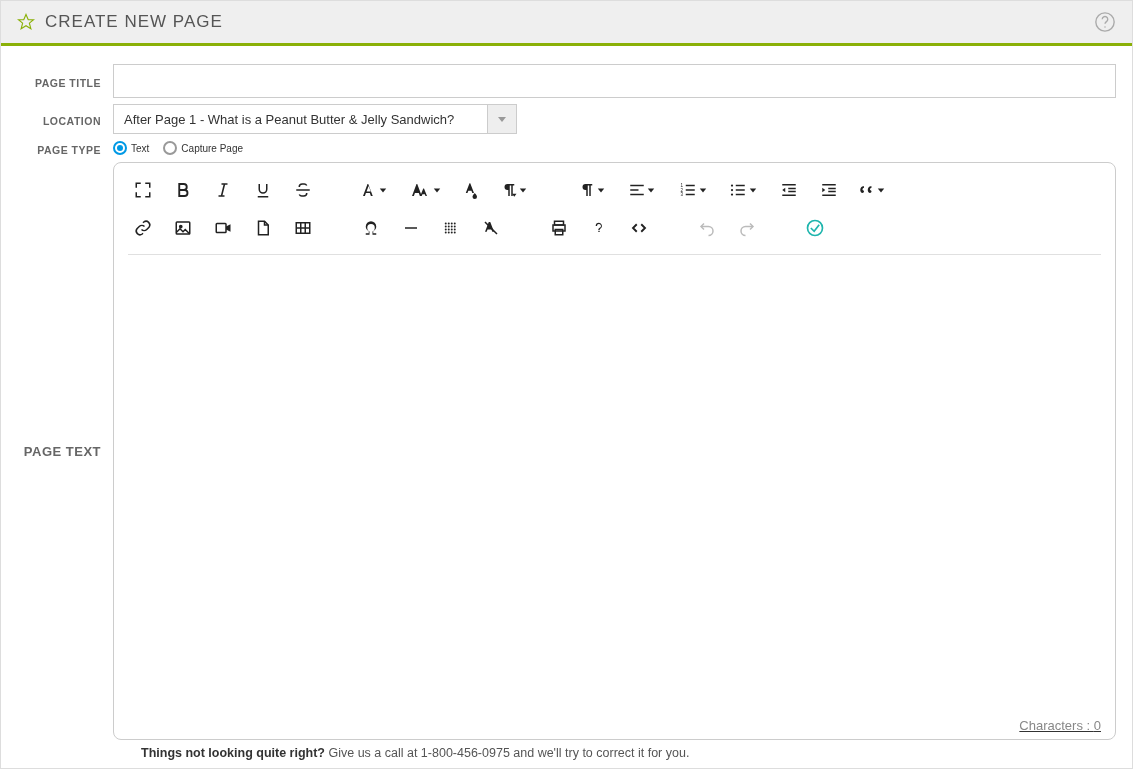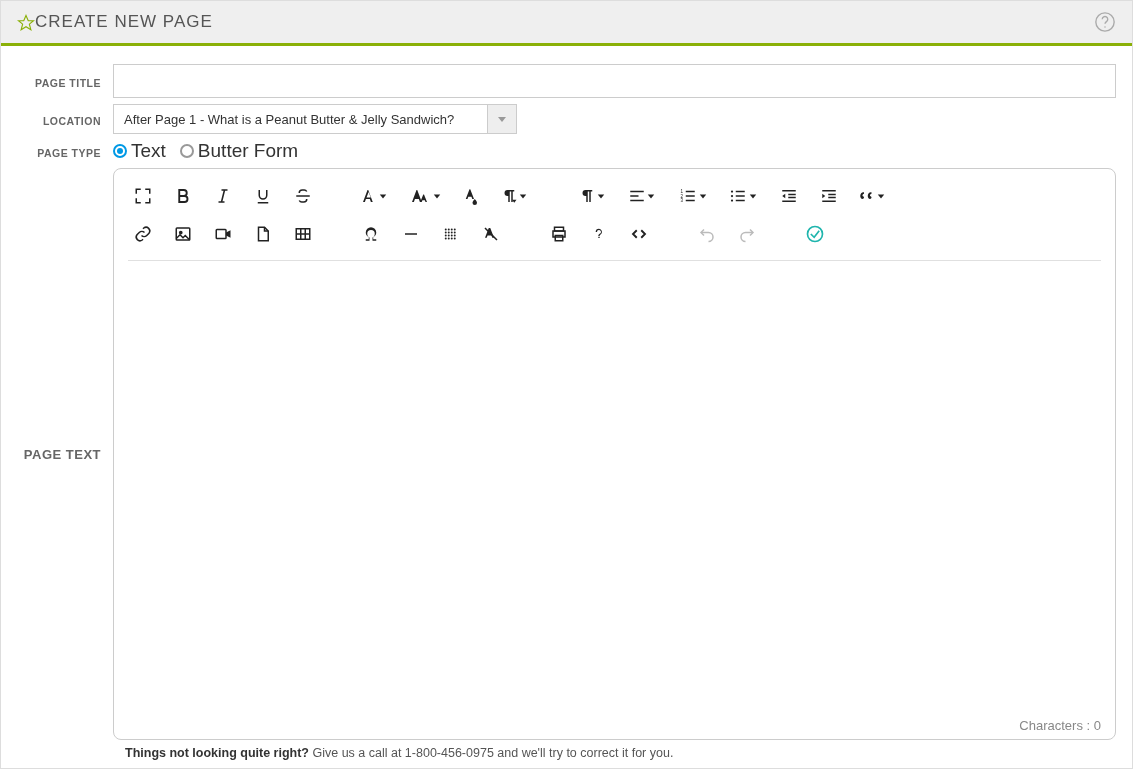--- a/index.html
+++ b/index.html
@@ -1,50 +1,50 @@
 <!DOCTYPE html>
 <html><head>
 <meta charset="utf-8">
 <style>
 * { box-sizing: border-box; margin: 0; padding: 0; }
 body { font-family: Arial, Helvetica, sans-serif; background: #fff; color: #333; font-size: 13px; }
 .panel { width: 1133px; height: 769px; border: 1px solid #ddd; background: #fff; display: flex; flex-direction: column; }
 .panel-header { background: #efefef; border-bottom: 3px solid #8ab007; padding: 10px 16px; display: flex; align-items: center; justify-content: space-between; }
-.header-left { display: flex; align-items: flex-end; }
+.header-left { display: flex; align-items: center; gap: 10px; }
 .panel-title { font-size: 17px; letter-spacing: 1px; color: #555; font-weight: 500; }
 .star-icon svg, .help-icon svg { display: block; }
 .panel-body { padding: 18px 16px 8px 16px; flex: 1; display: flex; flex-direction: column; }
 .form-row { display: flex; align-items: center; margin-bottom: 6px; }
 .form-label { width: 96px; text-align: right; font-size: 10.5px; font-weight: 700; color: #666; letter-spacing: 0.5px; padding-right: 12px; padding-top: 4px; }
 .title-input { flex: 1; height: 34px; border: 1px solid #ccc; padding: 4px 8px; font-size: 13px; }
 .location-wrap { display: flex; align-items: stretch; }
 .location-select { height: 30px; border: 1px solid #ccc; padding: 0 10px; background: #fff; font-size: 13px; color: #333; display: flex; align-items: center; min-width: 374px; border-right: none; }
 .location-caret { width: 30px; height: 30px; border: 1px solid #ccc; background: #eee; display: flex; align-items: center; justify-content: center; }
 .radio-group { display: flex; align-items: center; gap: 14px; }
-.radio-item { display: flex; align-items: center; gap: 4px; font-size: 19px; color: #333; cursor: pointer; }
+.radio-item { display: flex; align-items: center; gap: 4px; font-size: 10px; color: #333; cursor: pointer; }
 .radio-outer { width: 14px; height: 14px; border-radius: 50%; border: 2px solid #999; display: flex; align-items: center; justify-content: center; }
 .radio-outer.checked { border-color: #0099e5; }
 .radio-inner { width: 6px; height: 6px; border-radius: 50%; background: #0099e5; }
 .editor-row { flex: 1; display: flex; }
 .editor-label-col { width: 96px; text-align: right; font-size: 13px; font-weight: 700; color: #666; letter-spacing: 0.5px; padding-right: 12px; display: flex; align-items: center; justify-content: flex-end; }
-.editor { flex: 1; border: 1px solid #ccc; border-radius: 8px; display: flex; flex-direction: column; }
+.editor { flex: 1; border: 1px solid #ccc; border-radius: 8px; display: flex; flex-direction: column; text-decoration: underline; }
 .toolbar { padding: 8px 14px 0 14px; }
 .tb-row { display: flex; align-items: center; height: 38px; }
 .tb-row:last-child { border-bottom: 1px solid #e0e0e0; padding-bottom: 8px; height: 46px; }
 .tb-group { display: flex; align-items: center; }
 .tb-btn { width: 30px; height: 30px; display: flex; align-items: center; justify-content: center; cursor: pointer; color: #222; margin-right: 10px; }
 .tb-btn.wide { width: 40px; justify-content: flex-start; padding-left: 4px; }
 .tb-btn.disabled { color: #bbb; cursor: default; }
 .tb-btn svg { display: block; }
 .tb-sep { width: 28px; }
 .drop-caret { margin-left: 1px; }
 .editor-area { flex: 1; padding: 10px; }
 .editor-footer { text-align: right; padding: 6px 14px; color: #888; font-size: 13px; }
 .help-footer { padding: 6px 0 0 108px; font-size: 12.5px; color: #555; }
-.help-footer b { color: #333; font-weight: 700; }
+.help-footer b { color: #333; font-weight: 700; margin-left: 16px; }
 </style>
 </head>
 <body>
 
 <div class="panel">
   <div class="panel-header">
     <div class="header-left">
       <span class="star-icon">
         <svg width="18" height="18" viewBox="0 0 24 24" fill="none" stroke="#8ab007" stroke-width="1.5">
             <polygon points="12,2 15,9 22,9 16.5,13.5 18.5,21 12,17 5.5,21 7.5,13.5 2,9 9,9"></polygon>
@@ -84,21 +84,21 @@
       <div class="form-label">PAGE TYPE</div>
       <div class="radio-group">
         <div class="radio-item">
           <span class="radio-outer checked">
               <span class="radio-inner"></span>
             </span>
           <span>Text</span>
         </div>
         <div class="radio-item">
           <span class="radio-outer"></span>
-          <span>Butter Form</span>
+          <span>Capture Page</span>
         </div>
       </div>
     </div>
 
     <div class="editor-row">
       <div class="editor-label-col">PAGE TEXT</div>
       <div class="editor">
         <div class="toolbar">
 
           <div class="tb-row">

